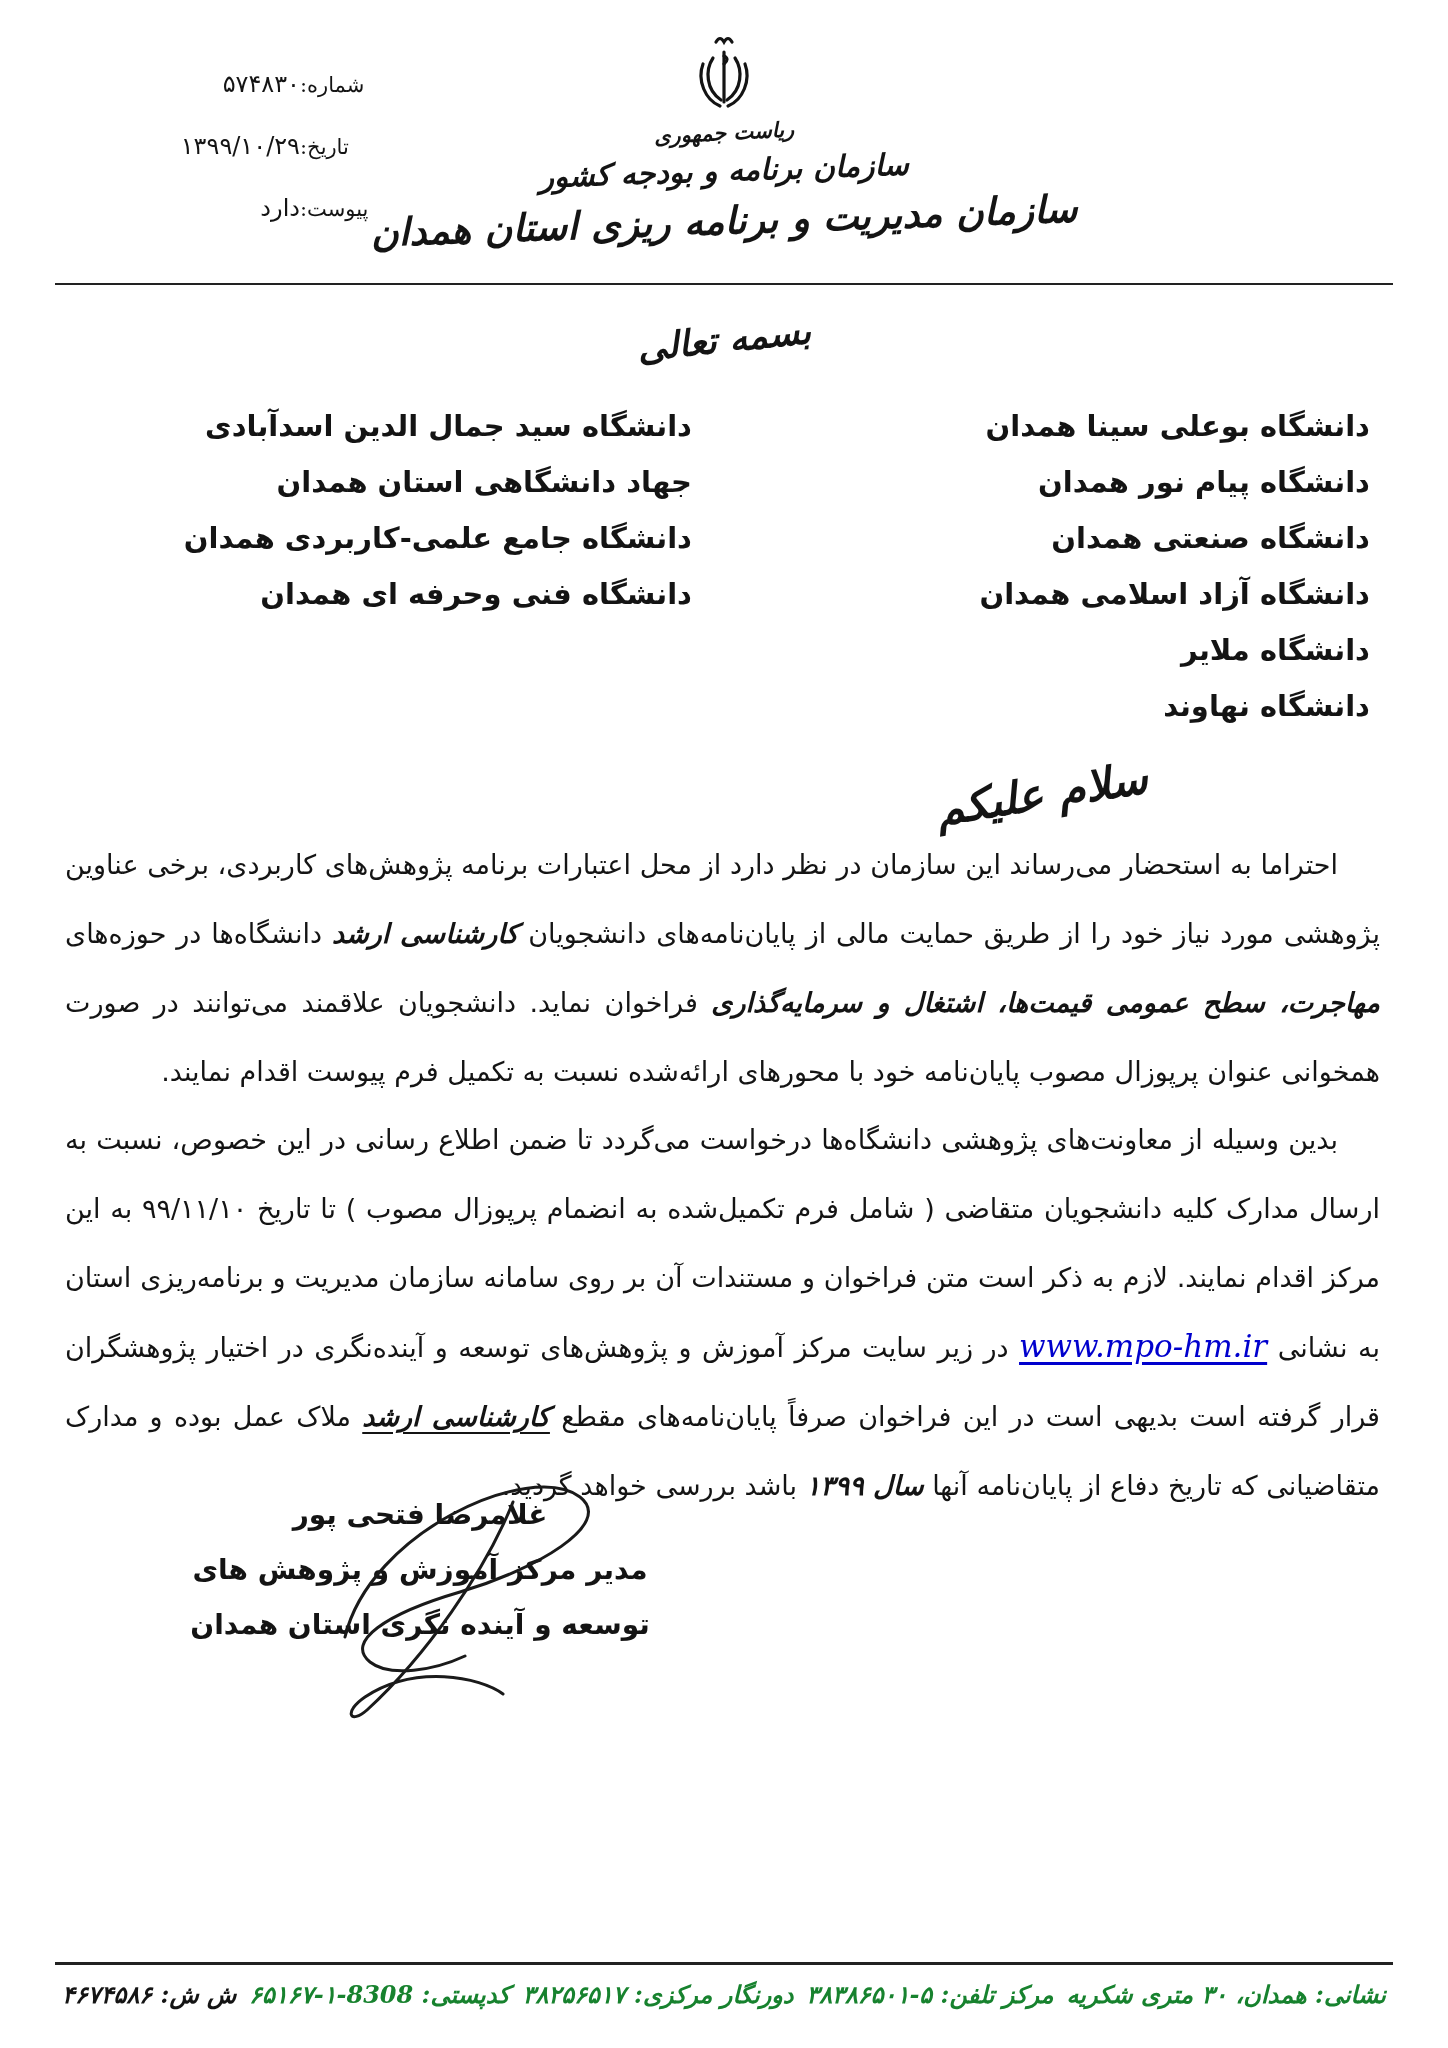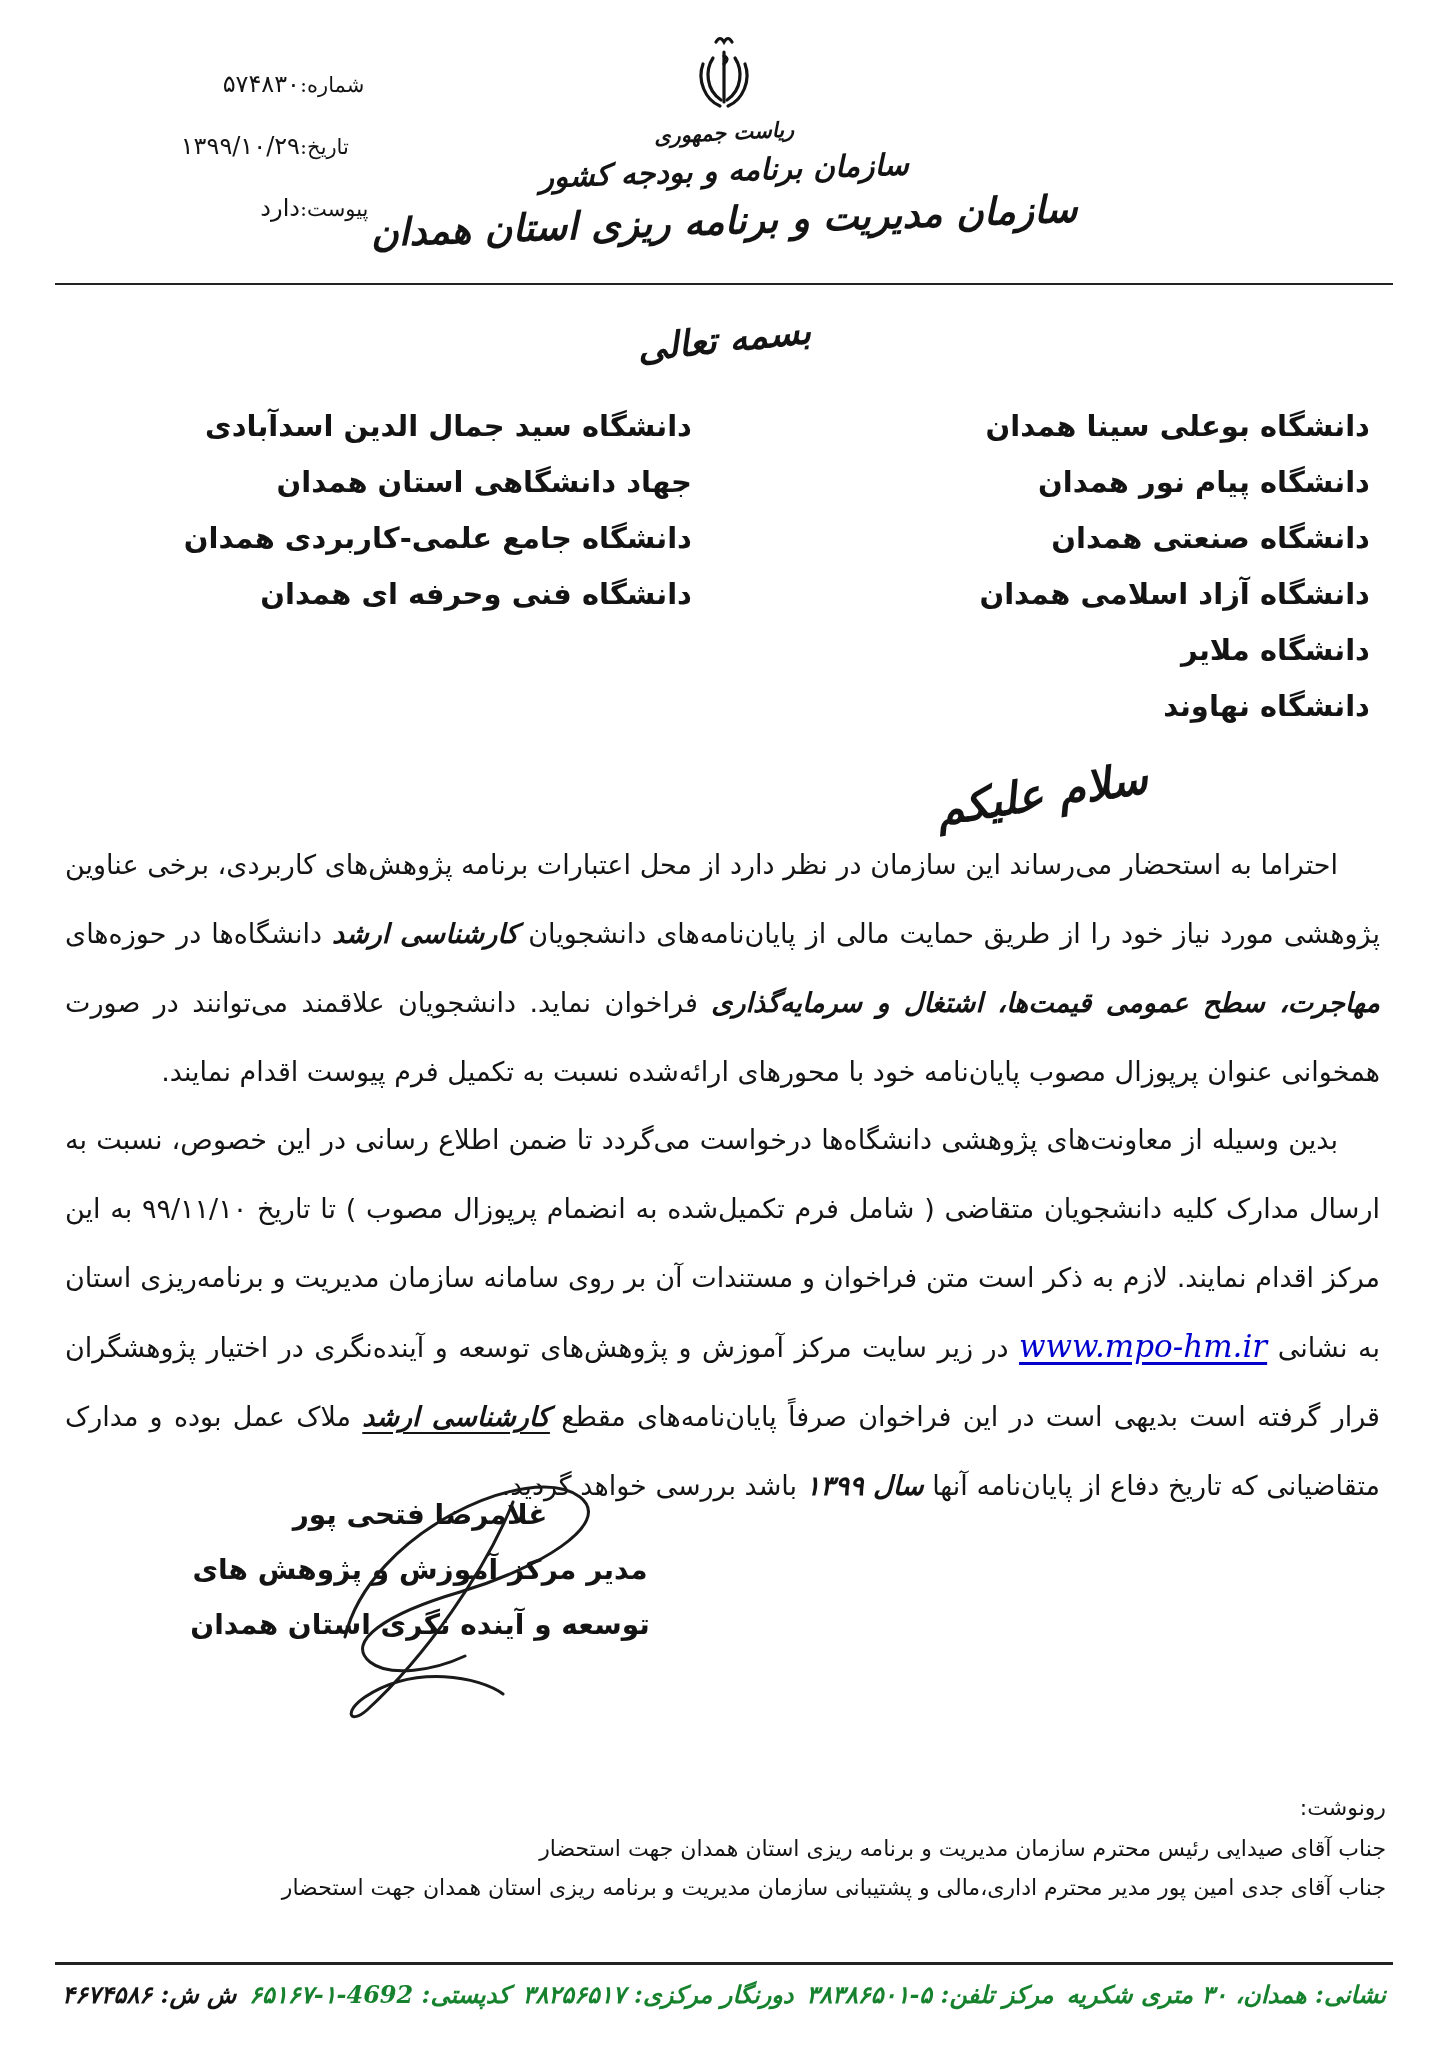--- a/index.html
+++ b/index.html
@@ -132,31 +132,24 @@
       <g fill="none" stroke="#1a1a1a" stroke-width="3" stroke-linecap="round">
         <path d="M70,195 C95,90 255,18 305,55 C340,82 260,128 185,150 C110,172 70,200 95,220 C115,236 160,228 190,214"></path>
         <path d="M238,60 C210,130 150,215 92,268 C75,283 68,270 90,255 C140,222 205,235 228,252"></path>
       </g>
     </svg>
     <div class="sig-name">غلامرضا فتحی پور</div>
     <div>مدیر مرکز آموزش و پژوهش های</div>
     <div>توسعه و آینده نگری استان همدان</div>
   </div>
 
-  <div class="cc">
-    <div class="cc-label">رونوشت:</div>
-    <div>
-        <div>جناب آقای صیدایی رئیس محترم سازمان مدیریت و برنامه ریزی استان همدان جهت استحضار</div>
-        <div>جناب آقای جدی امین پور مدیر محترم اداری،مالی و پشتیبانی سازمان مدیریت و برنامه ریزی استان همدان جهت استحضار</div>
-      </div>
-  </div>
 
   <div class="rule rule-bottom"></div>
 
   <div class="footer">
       <span class="footer-item" style="color: rgb(23, 130, 46);"><span>نشانی: </span><span>همدان، ۳۰ متری شکریه</span></span>
       <span class="footer-item" style="color: rgb(23, 130, 46);"><span>مرکز تلفن: </span><span class="footer-num">۳۸۳۸۶۵۰۱-۵</span></span>
       <span class="footer-item" style="color: rgb(23, 130, 46);"><span>دورنگار مرکزی: </span><span class="footer-num">۳۸۲۵۶۵۱۷</span></span>
-      <span class="footer-item" style="color: rgb(23, 130, 46);"><span>کدپستی: </span><span class="footer-num">۶۵۱۶۷-۱-4692</span></span>
+      <span class="footer-item" style="color: rgb(23, 130, 46);"><span>کدپستی: </span><span class="footer-num">۶۵۱۶۷-۱-8308</span></span>
       <span class="footer-item" style="color: rgb(20, 20, 20);"><span>ش ش: </span><span class="footer-num">۴۶۷۴۵۸۶</span></span>
     </div>
 
 </div>
 
 </body></html>

